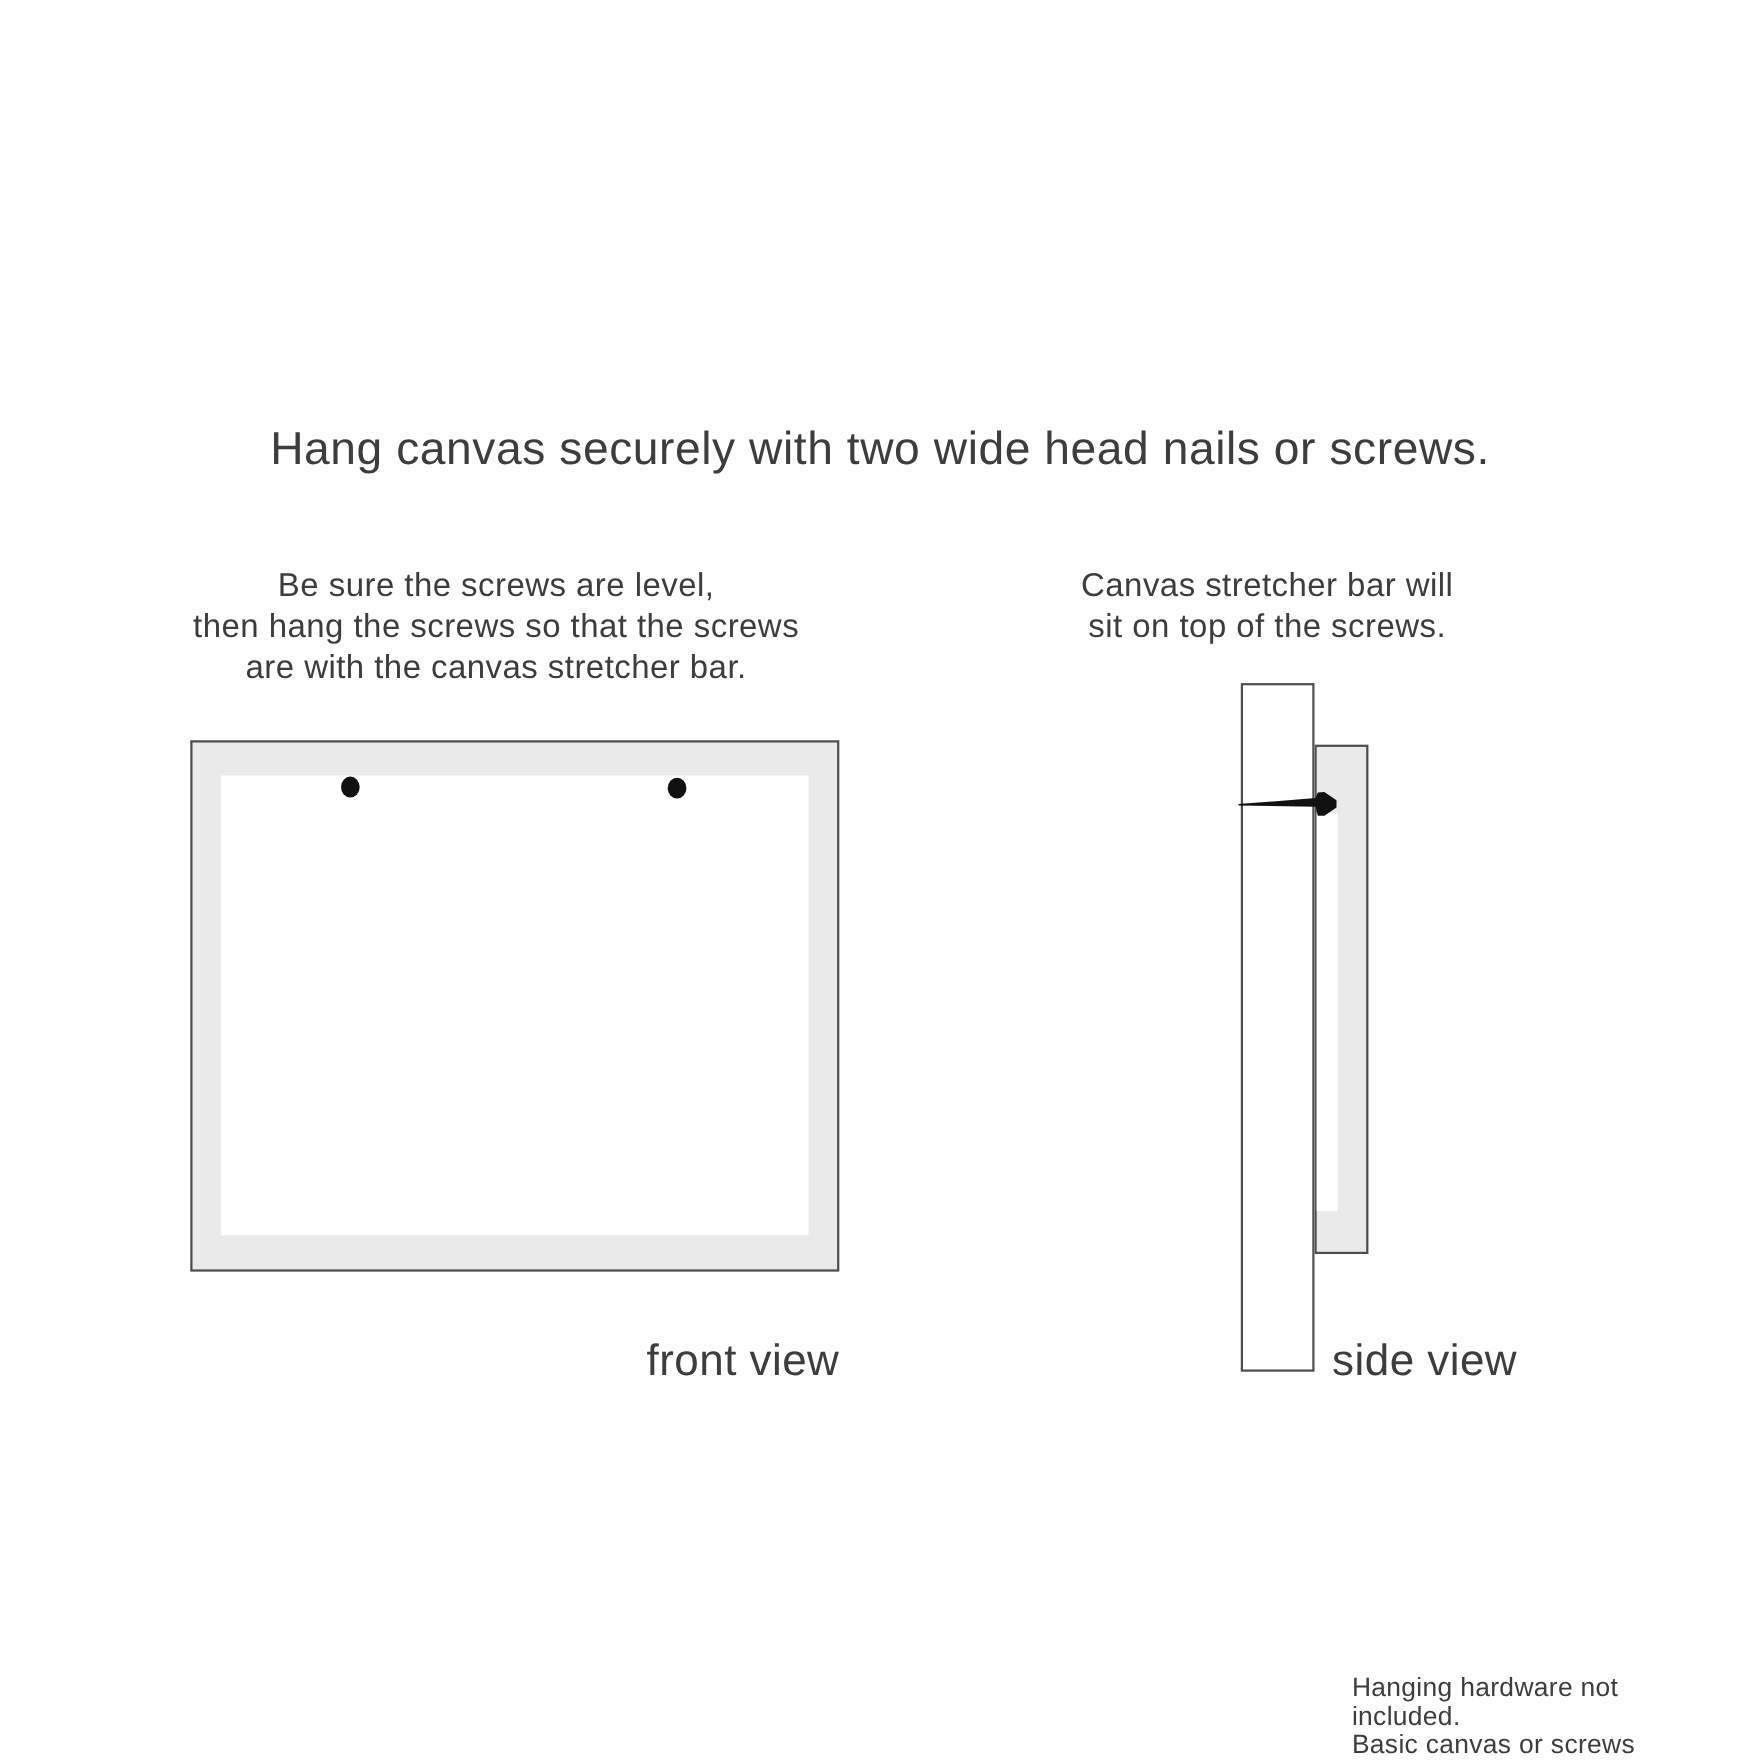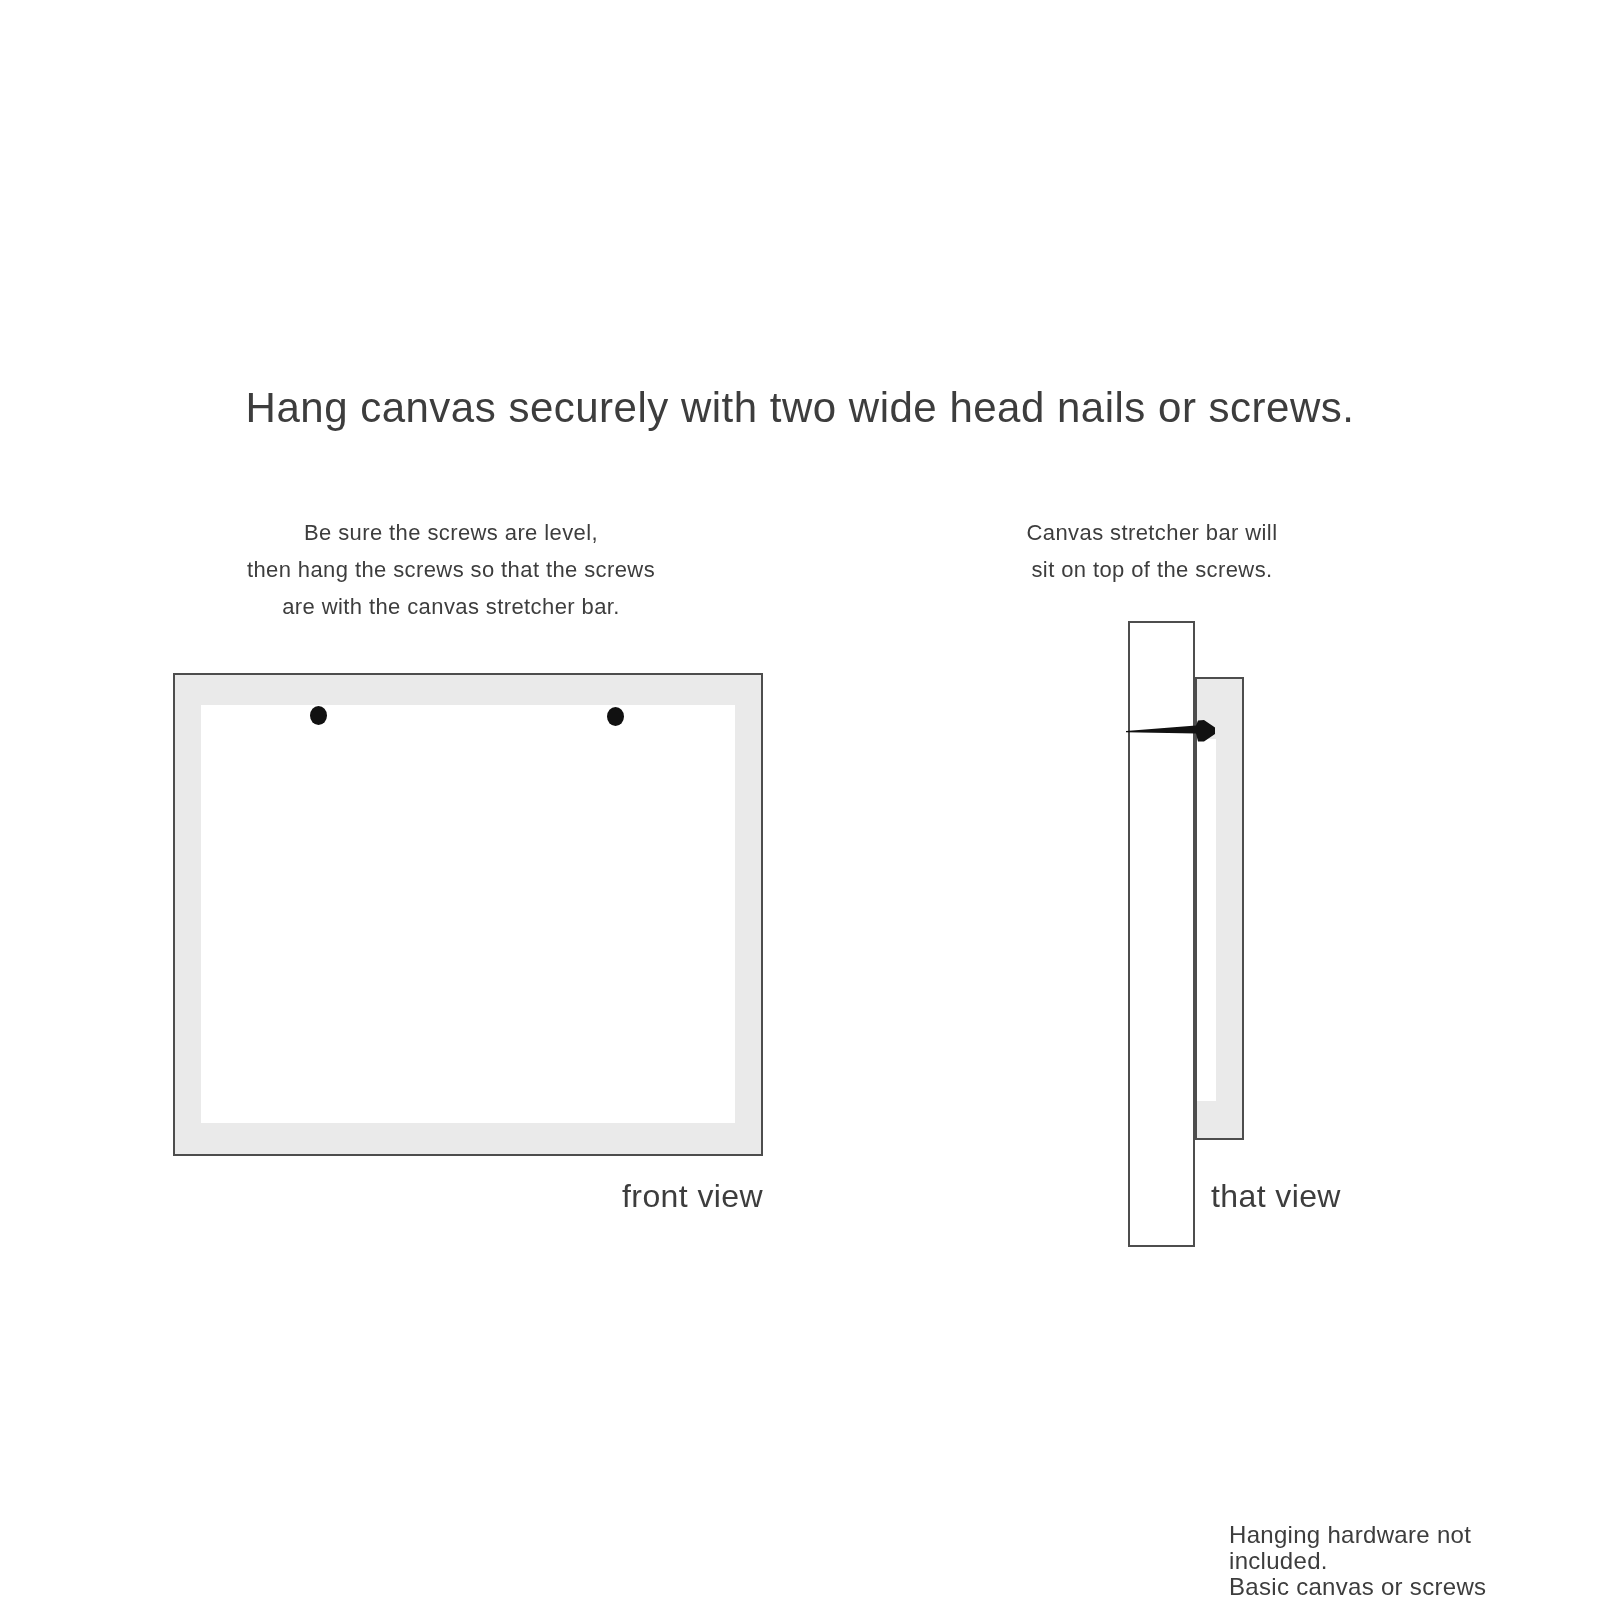--- a/index.html
+++ b/index.html
@@ -27,21 +27,21 @@
     left:0;right:0;top:385px;
     text-align:center;
     font-size:42px;
     font-weight:300;
     letter-spacing:0.5px;
     line-height:1.1;
     color:var(--text);
   }
   .caption{
     position:absolute;
-    font-size:22px;
+    font-size:30px;
     font-weight:300;
     letter-spacing:0.4px;
     line-height:37px;
     text-align:center;
     color:var(--text);
   }
   .caption-left{ left:151px; width:600px; top:514px; }
   .caption-right{ left:972px; width:360px; top:514px; }
   .caption .cap-line{ display:block; }
 
@@ -89,22 +89,22 @@
     background:#ffffff;
     border:2px solid var(--outline);
   }
   .nail-svg{
     position:absolute;
     left:1120px; top:712px;
     width:104px; height:36px;
   }
   .view-label{
     position:absolute;
-    top:1178px;
-    font-size:32px;
+    top:1215px;
+    font-size:40px;
     font-weight:300;
     letter-spacing:0.4px;
     color:var(--text);
     white-space:nowrap;
   }
   .view-label.front{ right:837px; text-align:right; }
   .view-label.side{ left:1211px; text-align:left; }
 
   .footer-note{
     position:absolute;
@@ -143,21 +143,21 @@
     <div class="view-label front">front view</div>
   </div>
 
   <div>
     <div class="sv-canvas"></div>
     <div class="sv-canvas-inner"></div>
     <div class="sv-wall"></div>
     <svg class="nail-svg" viewBox="0 0 104 36" xmlns="http://www.w3.org/2000/svg" aria-hidden="true">
       <path d="M6,19 L76,13.5 L78,8.5 L84,8 L95,15.5 L95,22 L84,29.5 L78,29.5 L76,21.5 L6,20.3 Z" fill="#111111"></path>
     </svg>
-    <div class="view-label side">that view</div>
+    <div class="view-label side">side view</div>
   </div>
 
   <div class="footer-note">
     <span class="cap-line">Hanging hardware not included.</span>
     <span class="cap-line">Basic canvas or screws required.</span>
   </div>
 
 </div>
 
 </body></html>

